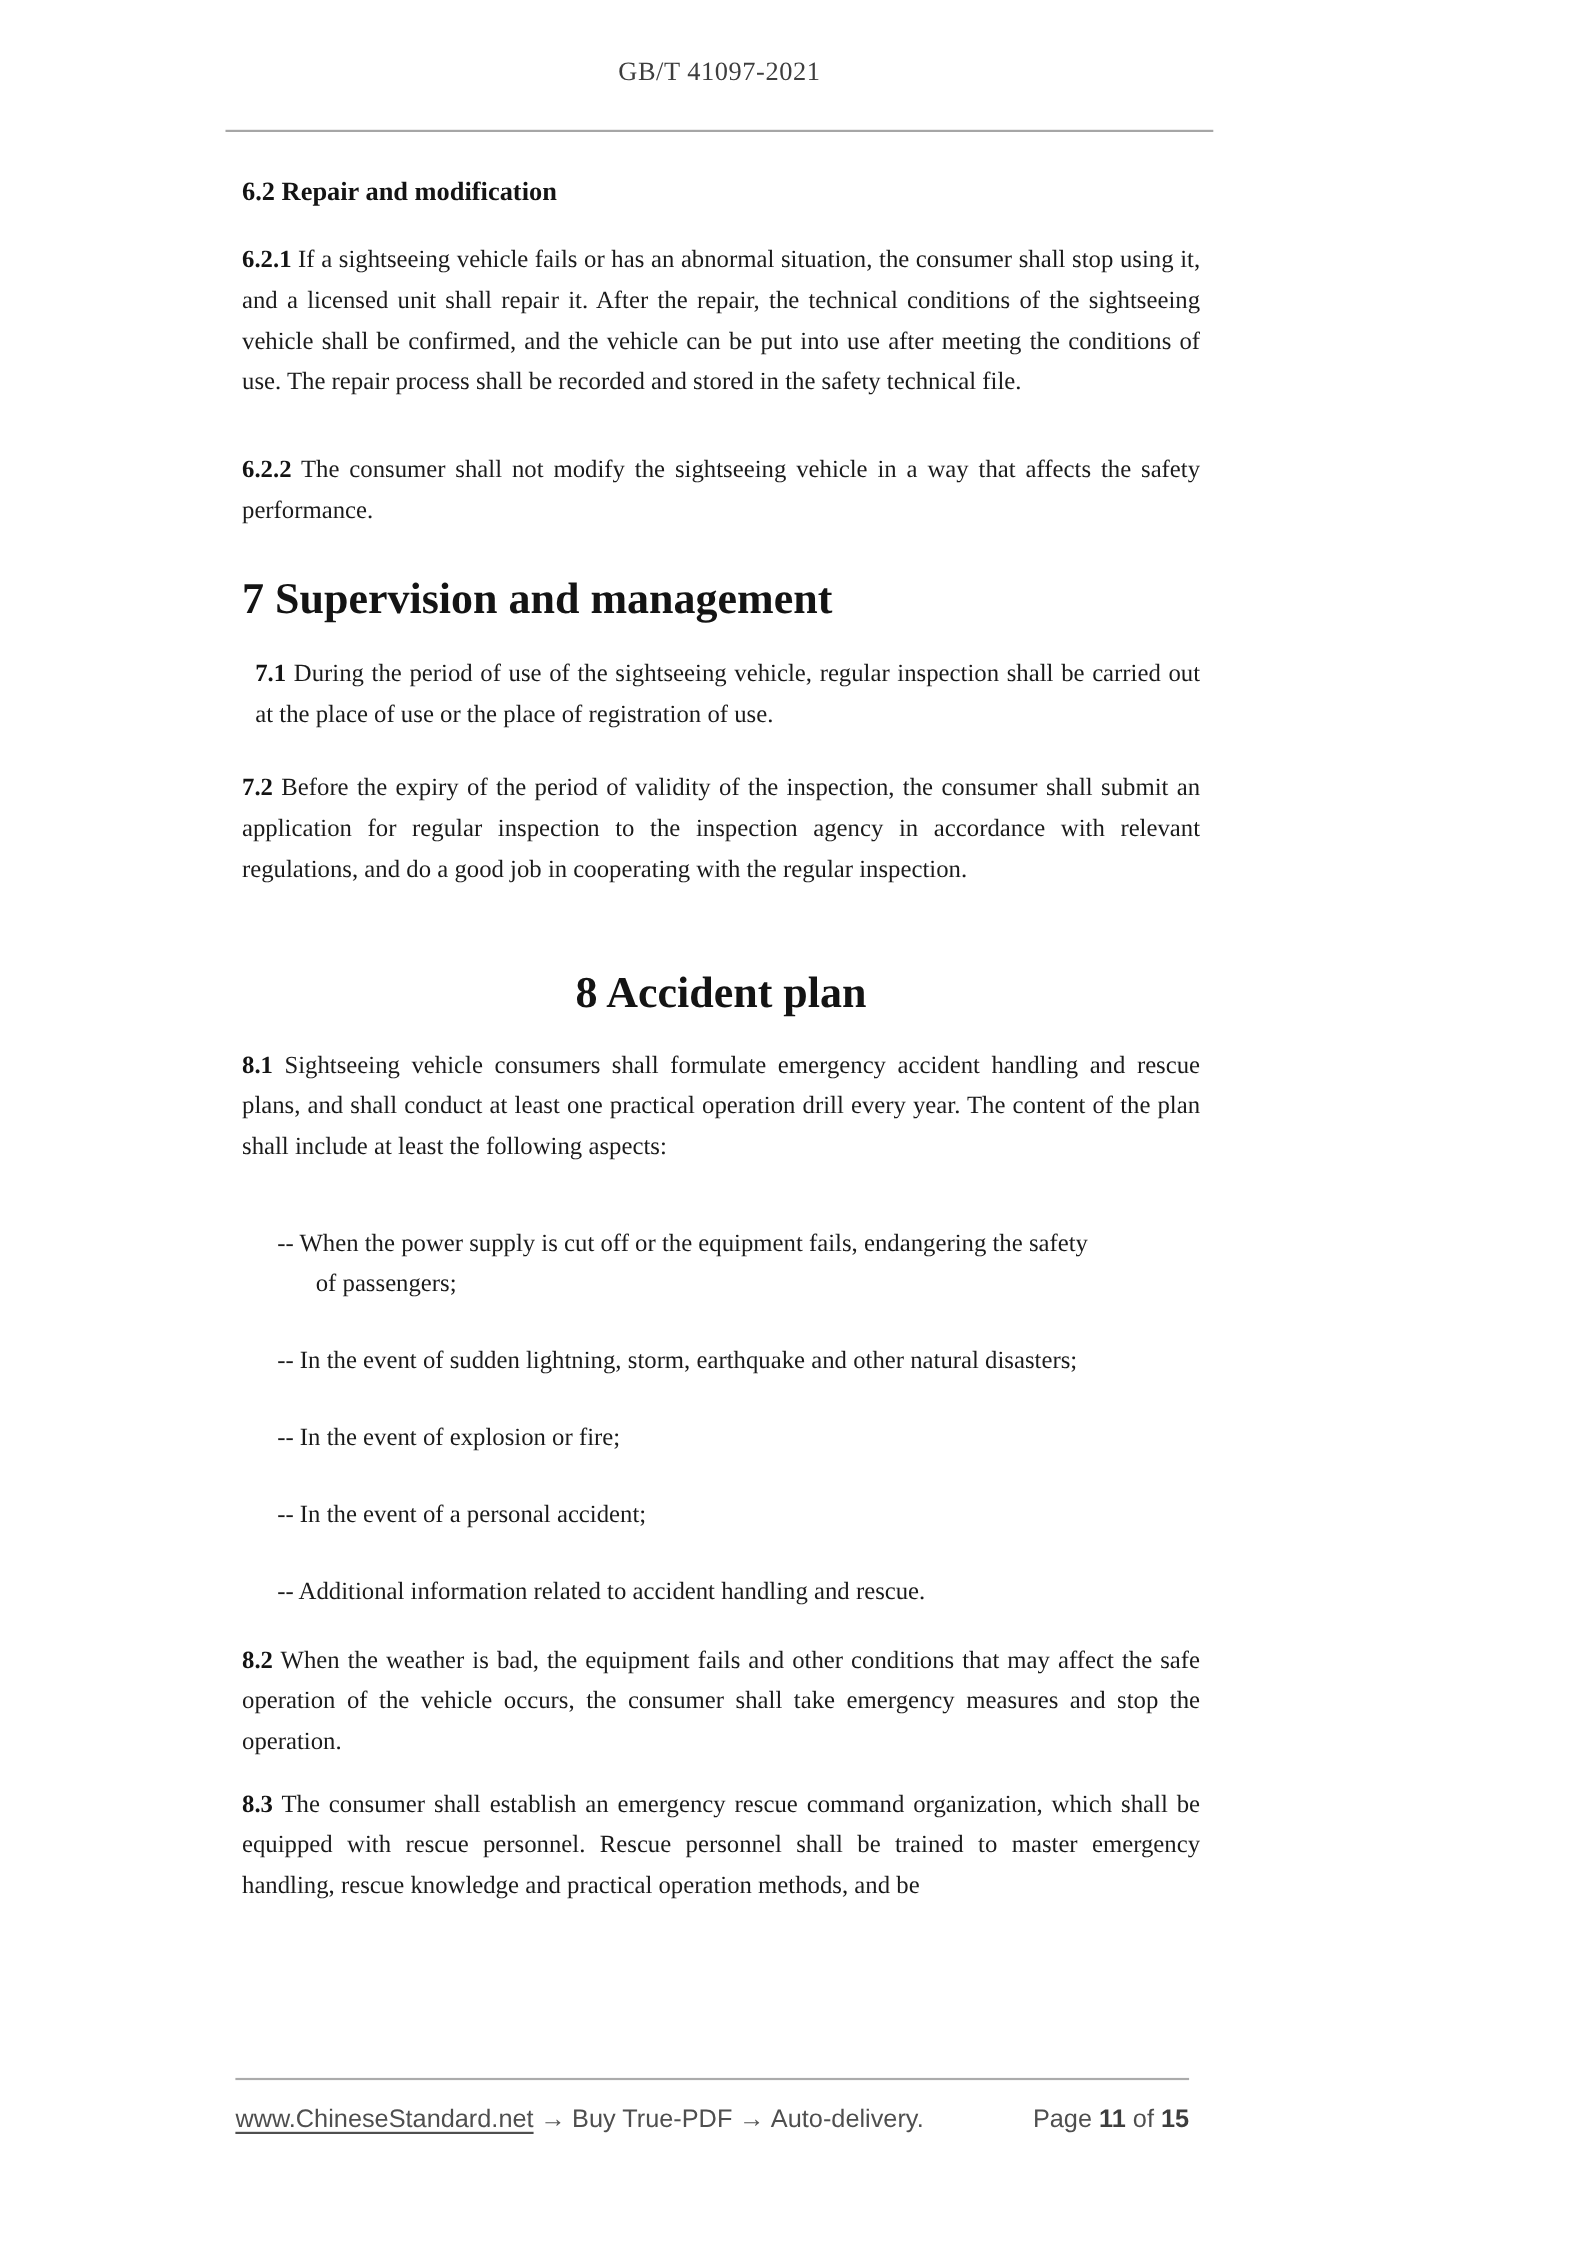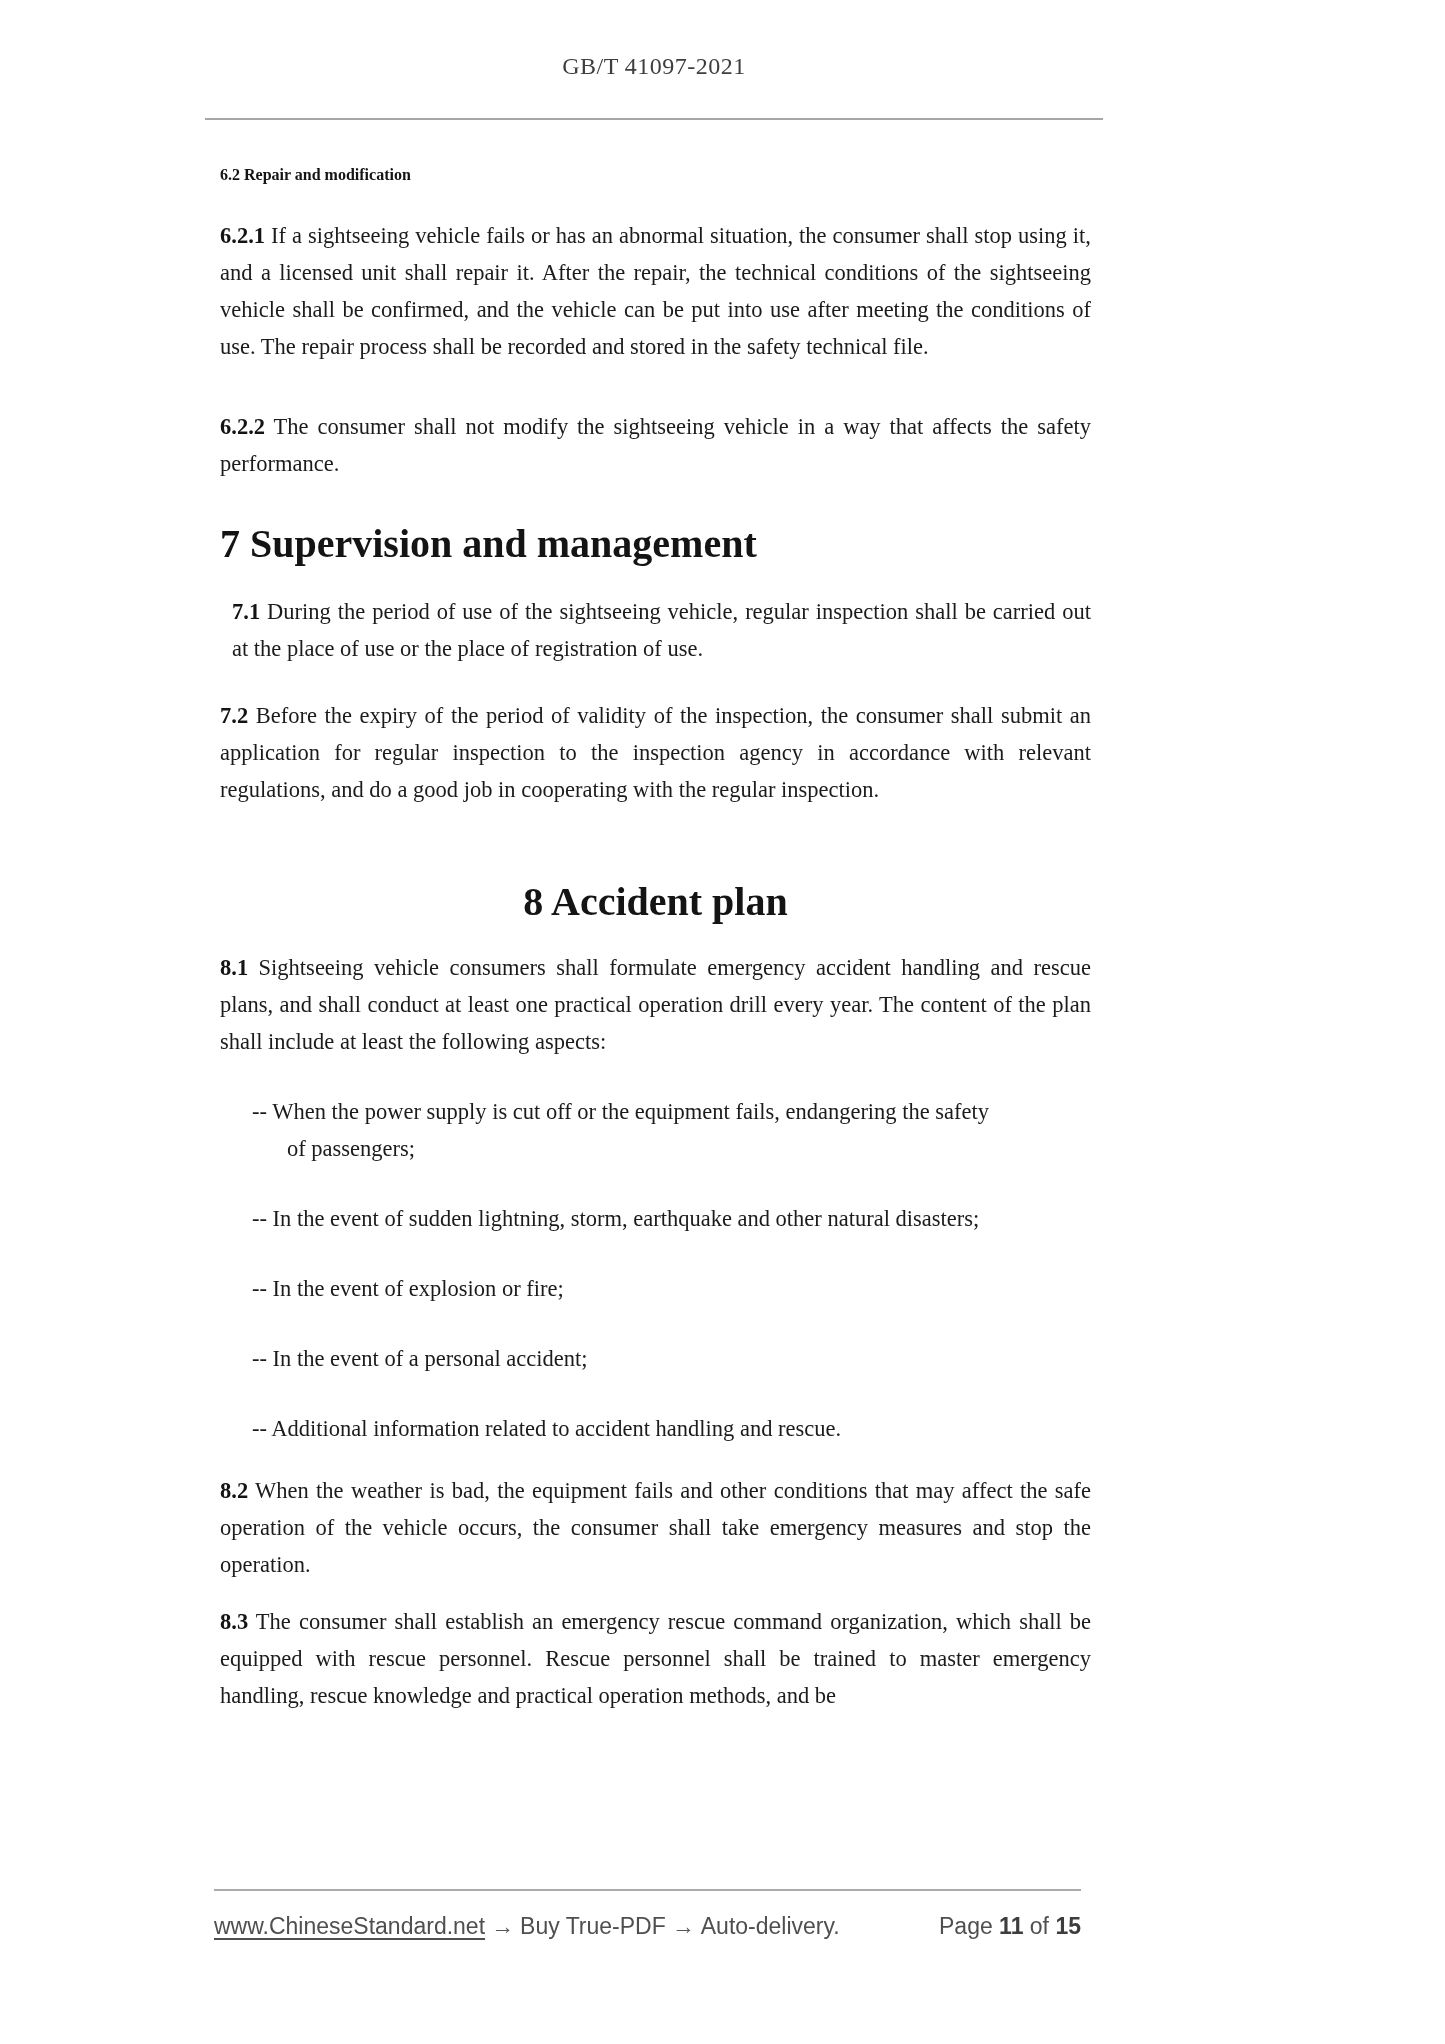--- a/index.html
+++ b/index.html
@@ -21,21 +21,21 @@
     letter-spacing: 0.5px;
   }
   .content { margin: 0 217px 0 220px; }
   .header-rule {
     height: 0;
     border-top: 2px solid #a6a6a6;
     margin: 36px -12px 0 -15px;
   }
   .h3 {
     margin: 40px 0 0 0;
-    font-size: 16px;
+    font-size: 24px;
     line-height: 30px;
     font-weight: bold;
     color: #141414;
   }
   .h2 {
     margin: 0;
     font-size: 40px;
     line-height: 44px;
     font-weight: bold;
     color: #141414;
@@ -50,21 +50,21 @@
     color: #1b1b1b;
   }
   .para b { color: #141414; }
   .mt-p621 { margin-top: 27px; }
   .mt-p622 { margin-top: 43px; }
   .mt-p71  { margin-top: 27px; margin-left: 12px; }
   .mt-p72  { margin-top: 30px; }
   .mt-p81  { margin-top: 25px; }
   .mt-p82  { margin-top: 25px; }
   .mt-p83  { margin-top: 20px; }
-  .dash-list { margin-top: 33px; }
+  .dash-list { margin-top: 51px; }
   .dash-item {
     font-size: 22.5px;
     line-height: 37px;
     padding-left: 67px;
     text-indent: -35px;
     margin-top: 33px;
   }
   .dash-item:first-child { margin-top: 0; }
   .dash-item .line2 { display: block; text-indent: 0; }
   .footer-rule {

